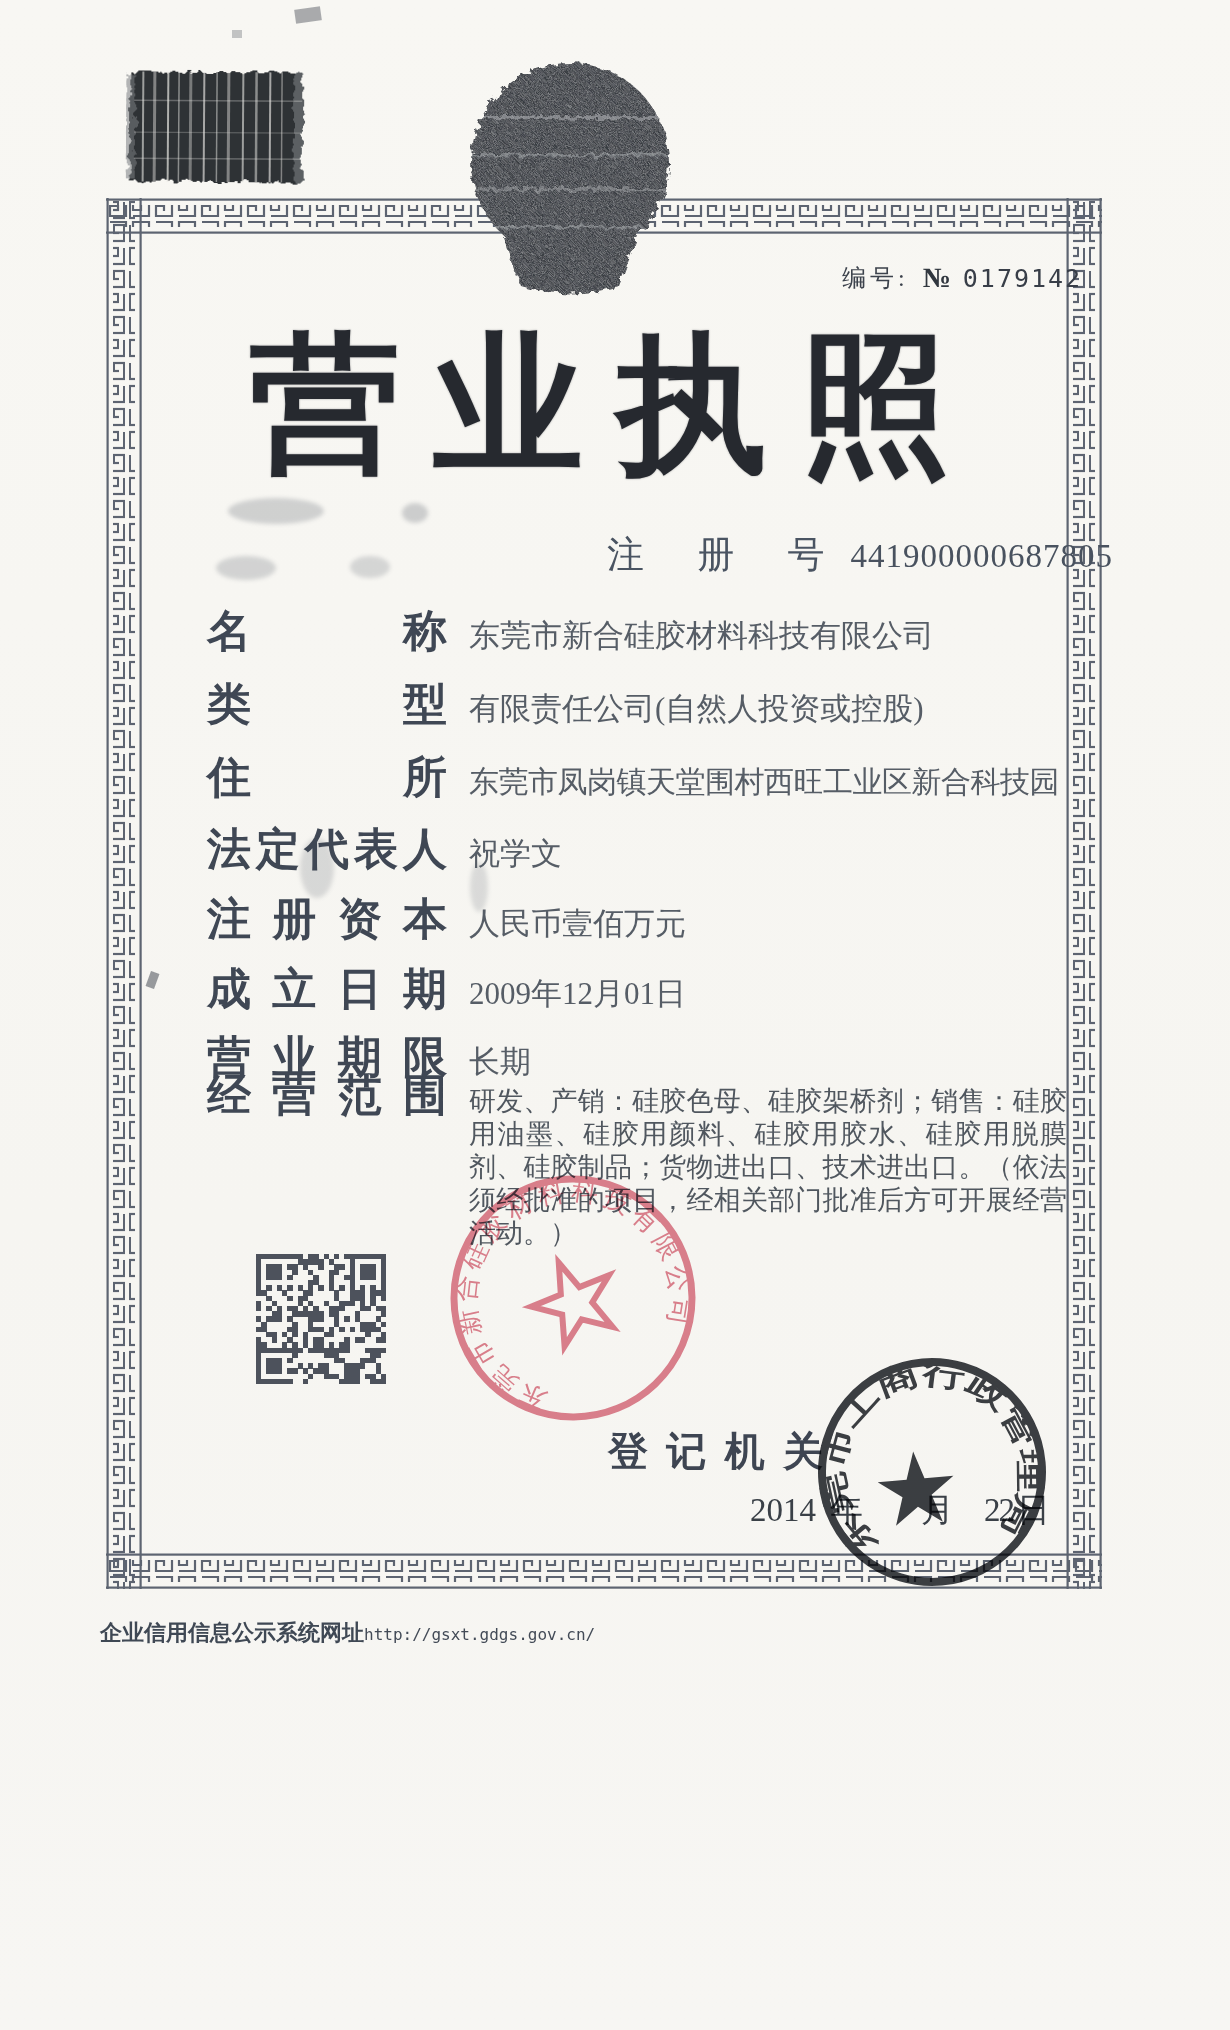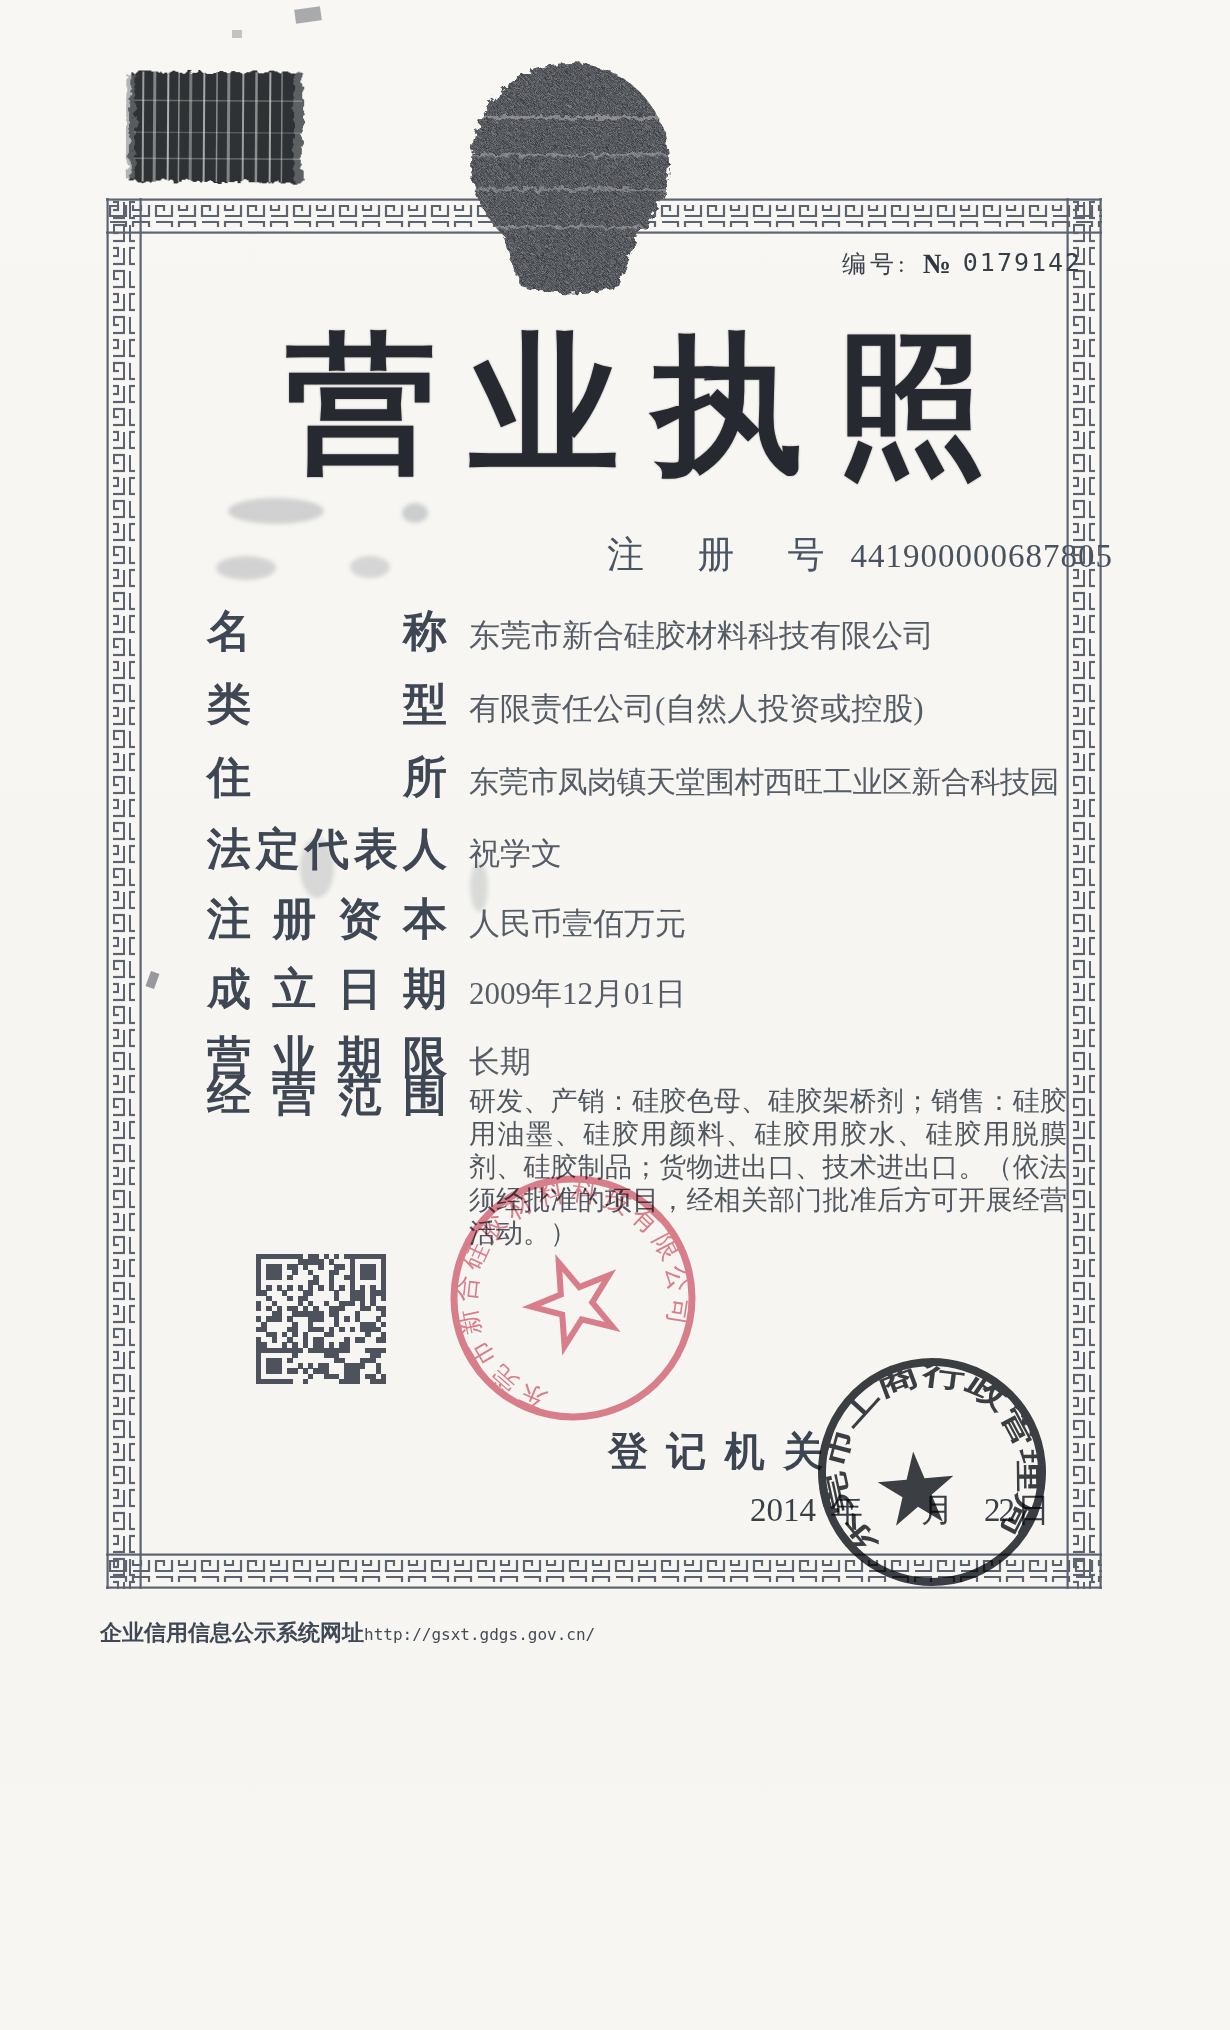--- a/index.html
+++ b/index.html
@@ -14,32 +14,31 @@
     linear-gradient(180deg,#f8f7f3 0%,#f6f5f1 60%,#f7f6f3 100%);}
   
   .band{position:absolute;z-index:1;}
   .band-top{left:105px;top:197px;}
   .band-bottom{left:105px;top:1552px;}
   .band-left{left:105px;top:197px;}
   .band-right{left:1065px;top:197px;}
   
   .barcode{position:absolute;left:126px;top:70px;width:180px;height:114px;z-index:2;transform:rotate(.4deg);}
   .emblem{position:absolute;left:452px;top:58px;width:236px;height:242px;z-index:3;}
-  .serial{position:absolute;left:842px;top:248px;z-index:4;display:flex;align-items:flex-start;color:#3c424c;}
+  .serial{position:absolute;left:842px;top:262px;z-index:4;display:flex;align-items:center;color:#3c424c;}
   .serial .lab{font-size:24px;letter-spacing:4px;font-family:"Liberation Serif",serif;}
   .serial .no{font-size:28px;font-weight:700;margin-left:14px;font-family:"Liberation Serif",serif;color:#31373f;}
   .serial .digits{font-size:25px;margin-left:12px;letter-spacing:2px;font-family:"DejaVu Sans Mono",monospace;color:#383e48;}
   
   .title{
     position:absolute;left:250px;top:322px;width:700px;z-index:4;
     font-family:"DejaVu Sans",sans-serif;font-weight:700;
     font-size:150px;line-height:1.1;color:#26292f;
     text-align:justify;text-align-last:justify;text-justify:distribute;
     text-shadow:0 0 2px rgba(38,41,47,.45);
-    margin-left:36px;
   }
   
   .regline{position:absolute;left:607px;top:530px;z-index:4;display:flex;align-items:baseline;}
   .regline .rlab{font-size:37px;color:#4a5462;letter-spacing:22px;font-weight:400;}
   .regline .rnum{font-size:33px;color:#49525f;letter-spacing:1px;margin-left:4px;}
   
   .row{position:absolute;left:207px;width:880px;display:flex;align-items:baseline;z-index:4;}
   .flabel{display:inline-block;width:240px;flex:0 0 240px;
     font-size:44px;font-weight:600;color:#3f4754;line-height:1.1;
     text-align:justify;text-align-last:justify;text-justify:distribute;

